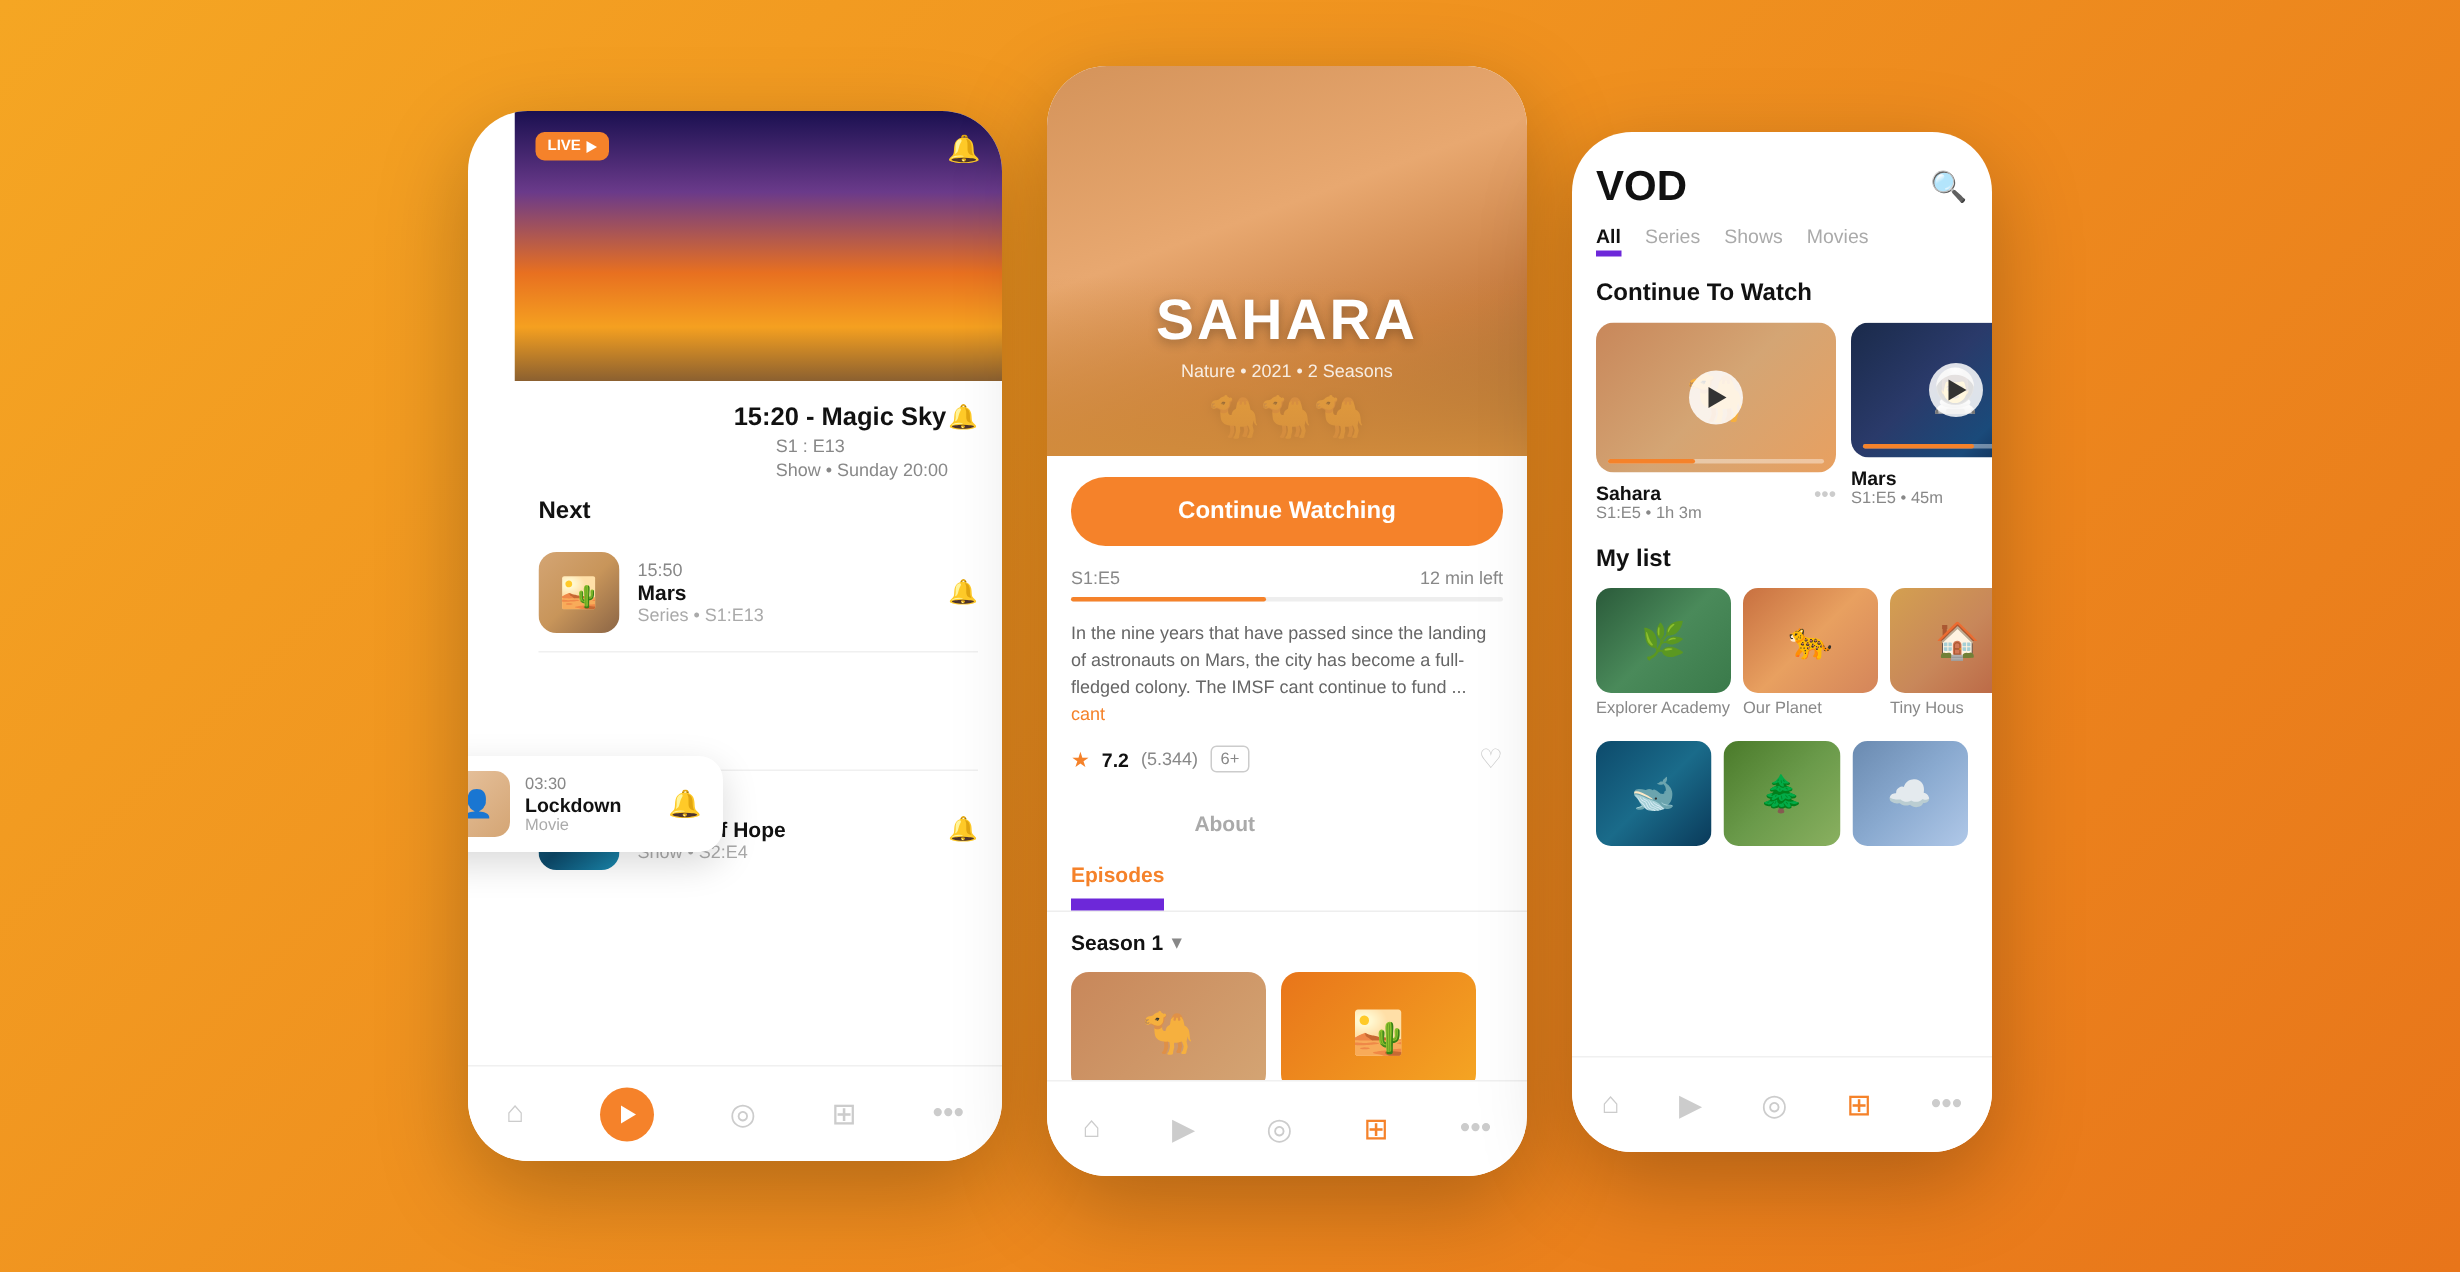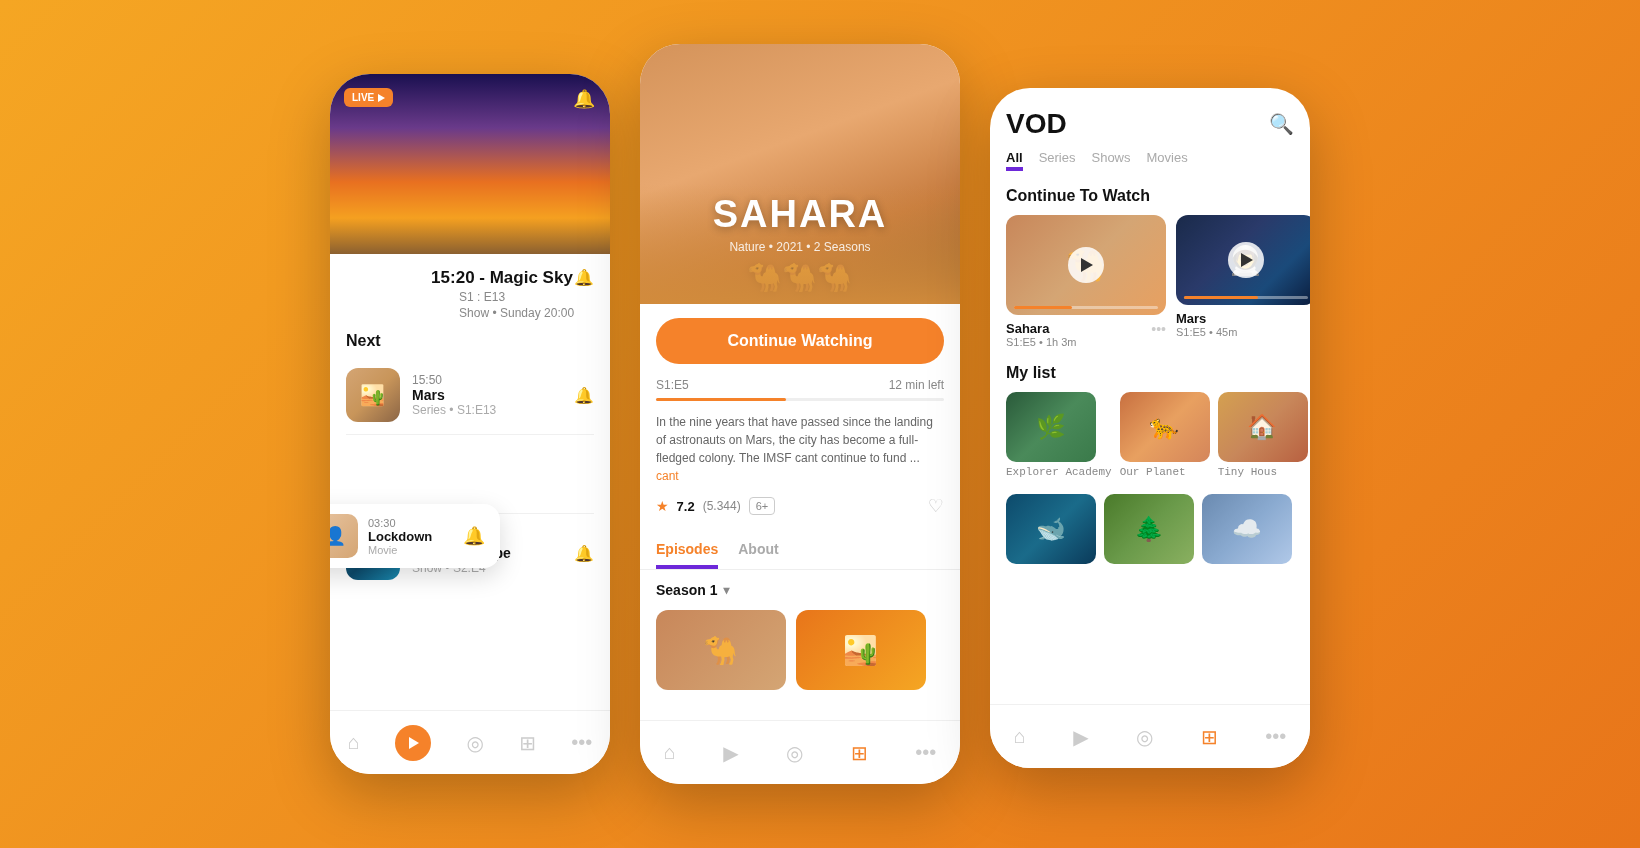--- a/index.html
+++ b/index.html
@@ -23,23 +23,23 @@
 
     
     .phone {
       background: white;
       border-radius: 40px;
       overflow: hidden;
       box-shadow: 0 20px 60px rgba(0,0,0,0.25);
       position: relative;
     }
 
-    .phone-1 { width: 280px; height: 700px; }
+    .phone-1 { width: 356px; height: 700px; padding-left: 31px; }
     .phone-2 { width: 320px; height: 740px; margin-top: -20px; }
-    .phone-3 { width: 320px; height: 680px; margin-top: 8px; }
+    .phone-3 { width: 280px; height: 680px; margin-top: 8px; }
 
     
     .p1-hero {
       width: 100%;
       height: 180px;
       background: linear-gradient(to bottom, #c87d2f, #f5a623, #e88030);
       position: relative;
       overflow: hidden;
     }
     .p1-live-badge {
@@ -289,21 +289,22 @@
     }
     .p2-tab {
       font-size: 14px;
       font-weight: 600;
       color: #aaa;
       padding-bottom: 8px;
       cursor: pointer;
     }
     .p2-tab.active {
       color: #f5822a;
-      border-bottom: 4px solid #6d28d9;
+      border-bottom: 8px solid #6d28d9;
+      margin-top: 34px;
     }
 
     .p2-season-row {
       display: flex;
       align-items: center;
       gap: 6px;
       padding: 0 16px;
       margin-bottom: 12px;
       font-size: 14px;
       font-weight: 600;
@@ -461,21 +462,21 @@
     .ml-planet {
       background: linear-gradient(135deg, #c87040, #e8a060, #d4855a);
       width: 100%; height: 100%;
       display: flex; align-items: center; justify-content: center; font-size: 24px;
     }
     .ml-house {
       background: linear-gradient(135deg, #d4a050, #c8875a, #b86040);
       width: 100%; height: 100%;
       display: flex; align-items: center; justify-content: center; font-size: 24px;
     }
-    .p3-mylist-label { font-size: 11px; color: #888; font-family: Liberation Mono, monospace; }
+    .p3-mylist-label { font-size: 11px; color: #888; }
 
     .p3-nature-row {
       display: flex;
       gap: 8px;
       padding: 0 16px;
       overflow: hidden;
     }
     .p3-nature-thumb {
       width: 90px;
       height: 70px;

